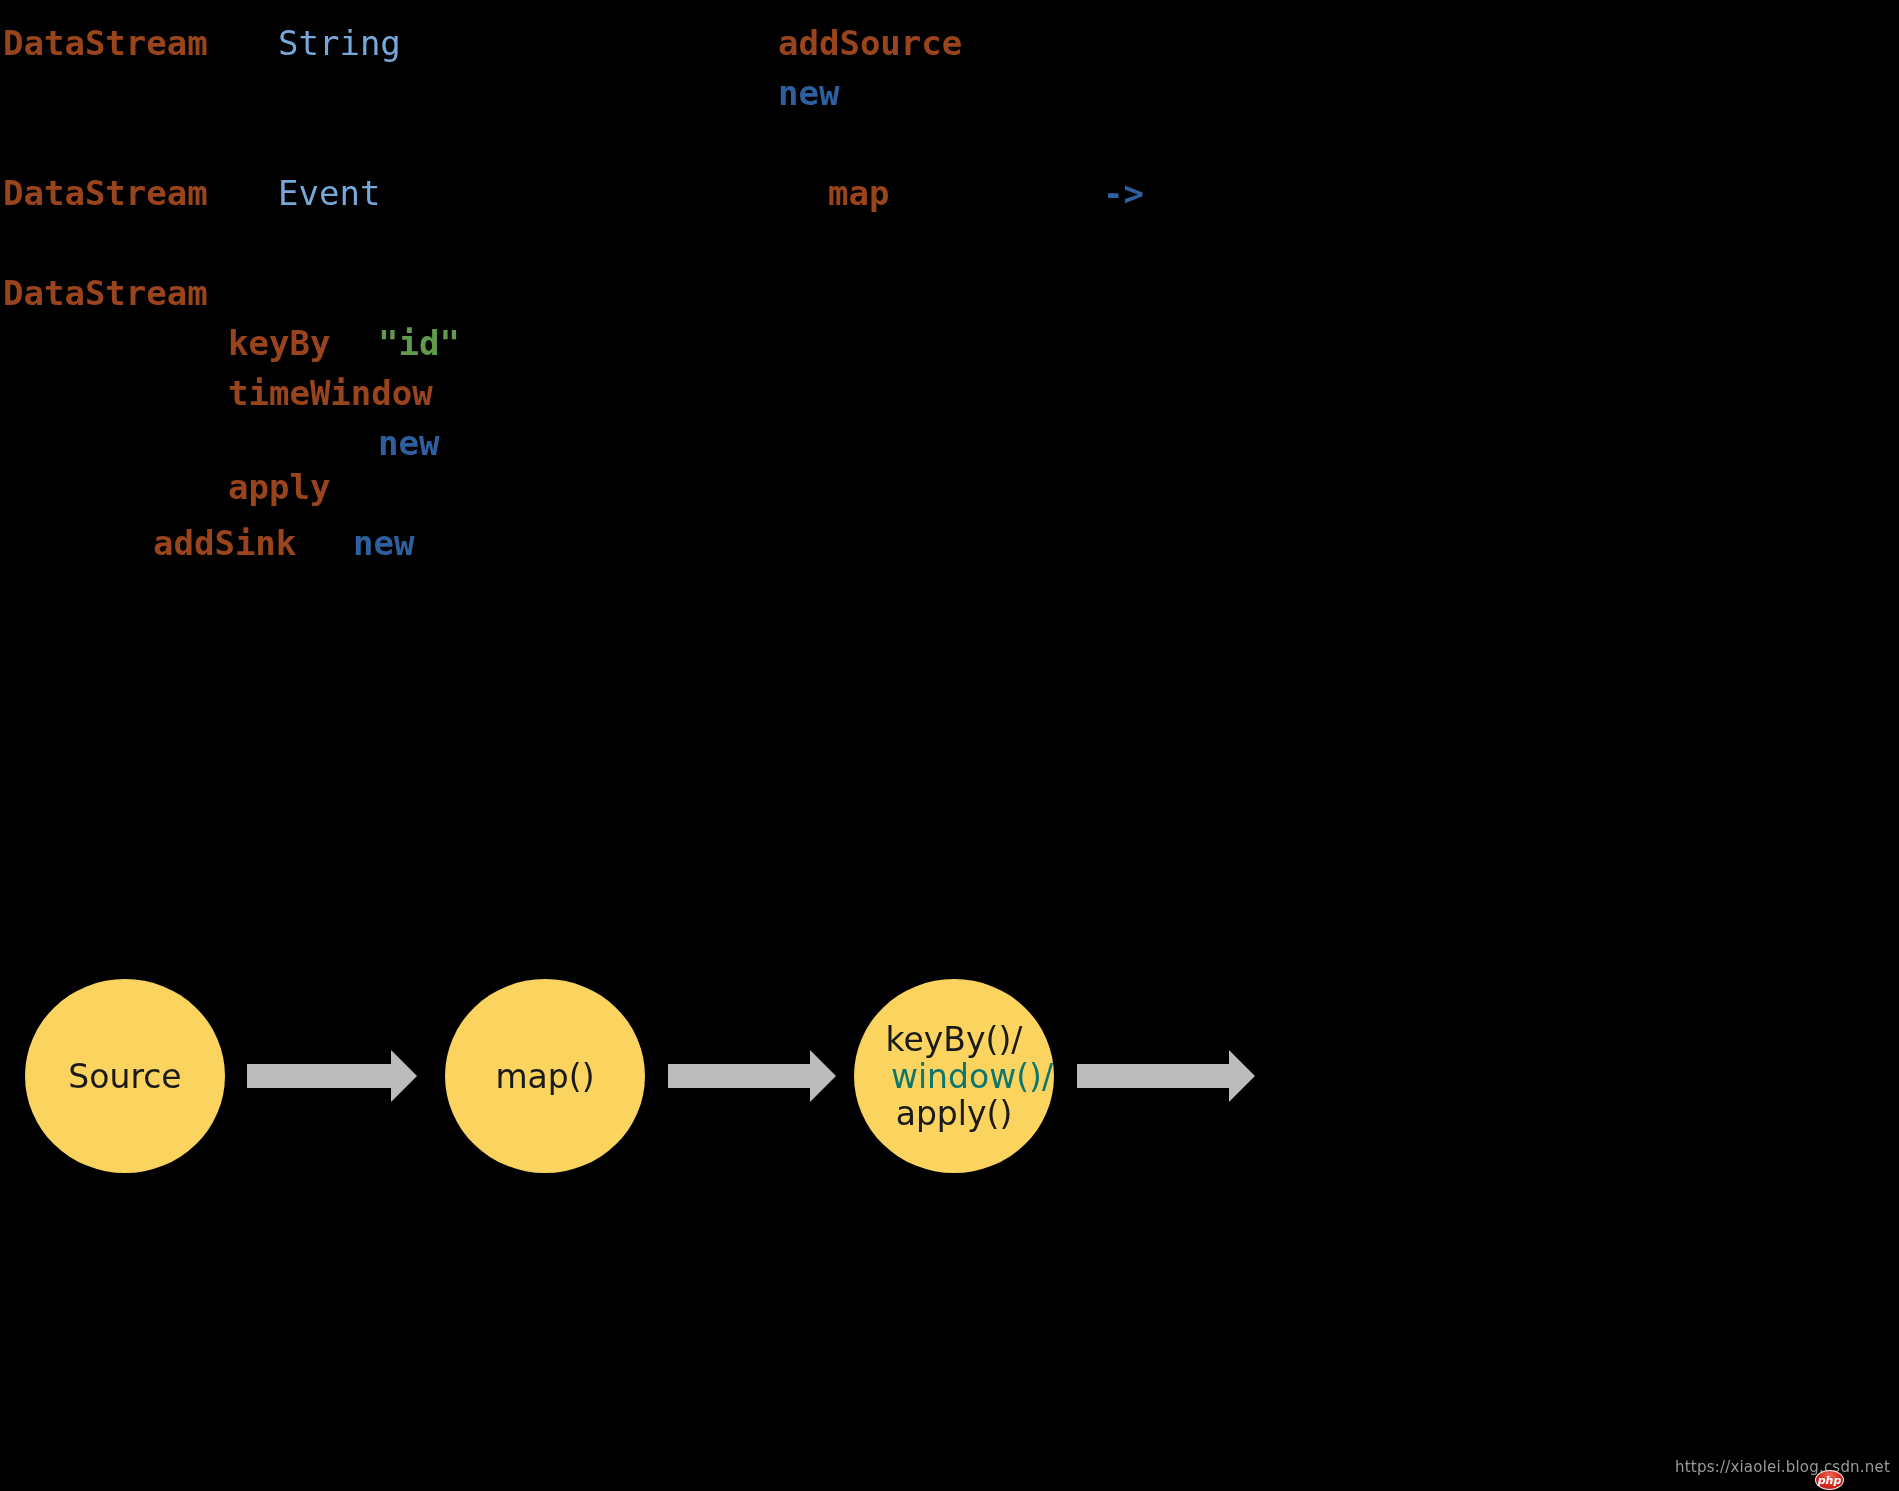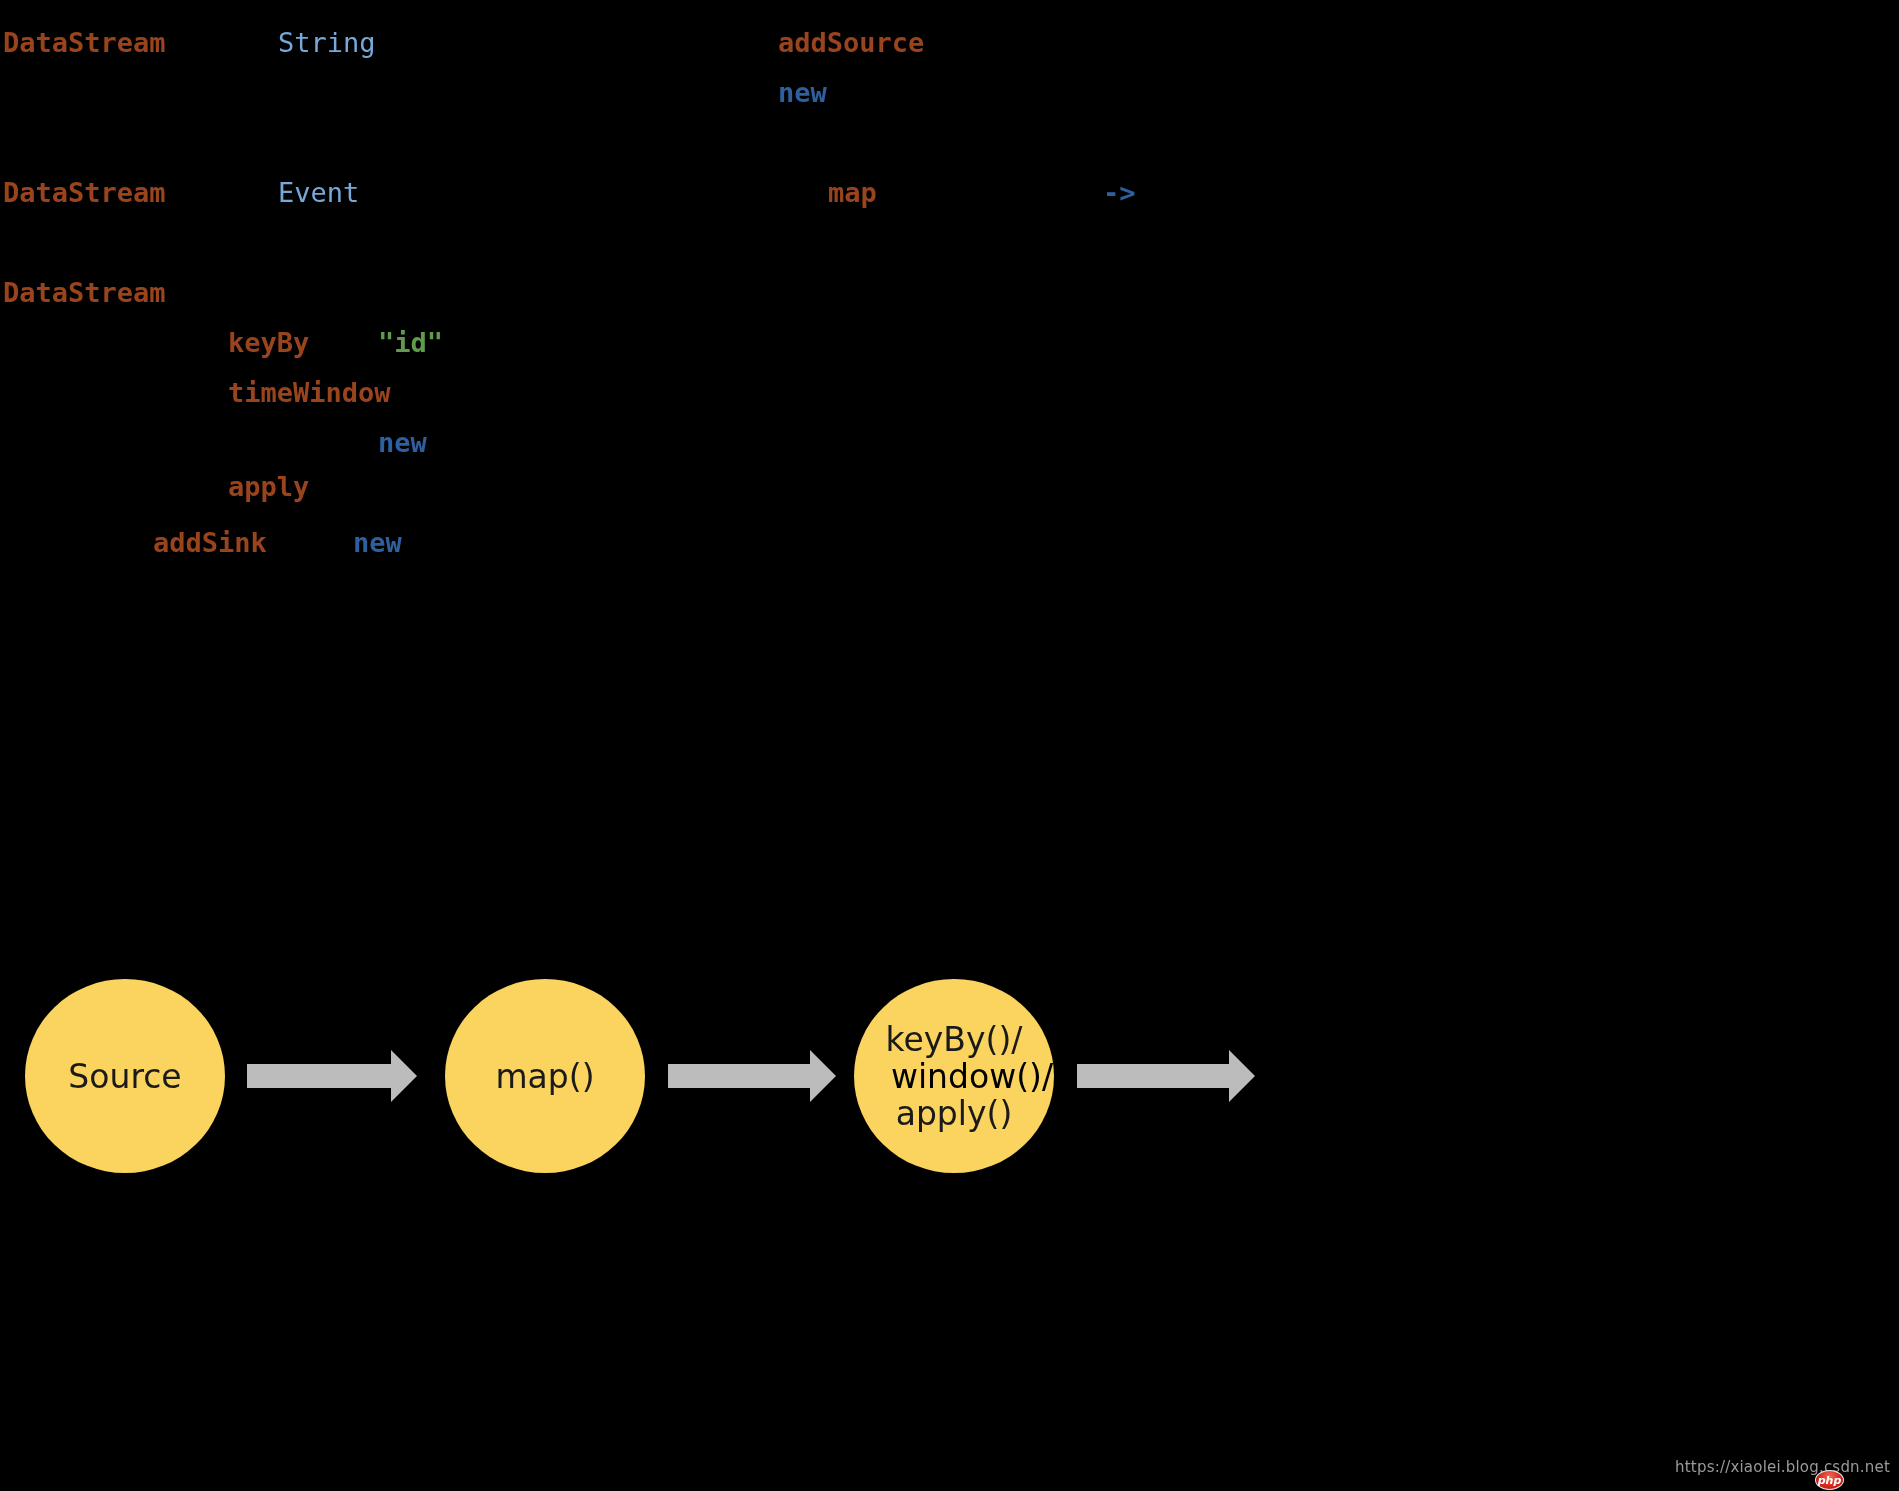--- a/index.html
+++ b/index.html
@@ -1,21 +1,21 @@
 <!DOCTYPE html>
 <html><head>
 <meta charset="utf-8">
 <style>
   html,body{margin:0;padding:0;background:#000;}
   .stage{position:relative;width:1899px;height:1491px;background:#000;overflow:hidden;
          font-family:"DejaVu Sans",sans-serif;}
   
   .code-block{position:absolute;left:0;top:0;width:100%;height:620px;}
   .tok{position:absolute;font-family:"DejaVu Sans Mono","Liberation Mono",monospace;
-       font-size:27px;line-height:50px;font-weight:700;white-space:pre;}
+       font-size:34px;line-height:50px;font-weight:700;white-space:pre;}
   .tok.w400{font-weight:400;}
   
   .diagram{position:absolute;left:0;top:0;width:100%;height:100%;}
   .node{position:absolute;border-radius:50%;display:flex;flex-direction:column;
         align-items:center;justify-content:center;text-align:center;}
   .node-line{font-size:33px;line-height:37px;font-family:"DejaVu Sans",sans-serif;}
   .arrow{position:absolute;height:52px;}
   .arrow .shaft{position:absolute;left:0;top:14px;height:24px;}
   .arrow .head{position:absolute;top:0;width:0;height:0;
                border-top:26px solid transparent;border-bottom:26px solid transparent;}
@@ -53,21 +53,21 @@
     </div>
   <div class="diagram">
       <div class="node" style="width: 200px; height: 194px; left: 25px; top: 979px; background: rgb(250, 212, 94);">
         <div class="node-line" style="color: rgb(26, 26, 26);">Source</div>
       </div>
       <div class="node" style="width: 200px; height: 194px; left: 445px; top: 979px; background: rgb(250, 212, 94);">
         <div class="node-line" style="color: rgb(26, 26, 26);">map()</div>
       </div>
       <div class="node" style="width: 200px; height: 194px; left: 854px; top: 979px; background: rgb(250, 212, 94);">
         <div class="node-line" style="color: rgb(26, 26, 26);">keyBy()/</div>
-        <div class="node-line" style="color: #000000; margin-left: 36px;">window()/</div>
+        <div class="node-line" style="color: #0f766e; margin-left: 36px;">window()/</div>
         <div class="node-line" style="color: rgb(26, 26, 26);">apply()</div>
       </div>
       <div class="arrow" style="left: 247px; width: 170px; top: 1050px;">
         <div class="shaft" style="width: 144px; background: rgb(188, 188, 188);"></div>
         <div class="head" style="left: 144px; border-left: 26px solid rgb(188, 188, 188);"></div>
       </div>
       <div class="arrow" style="left: 668px; width: 168px; top: 1050px;">
         <div class="shaft" style="width: 142px; background: rgb(188, 188, 188);"></div>
         <div class="head" style="left: 142px; border-left: 26px solid rgb(188, 188, 188);"></div>
       </div>

